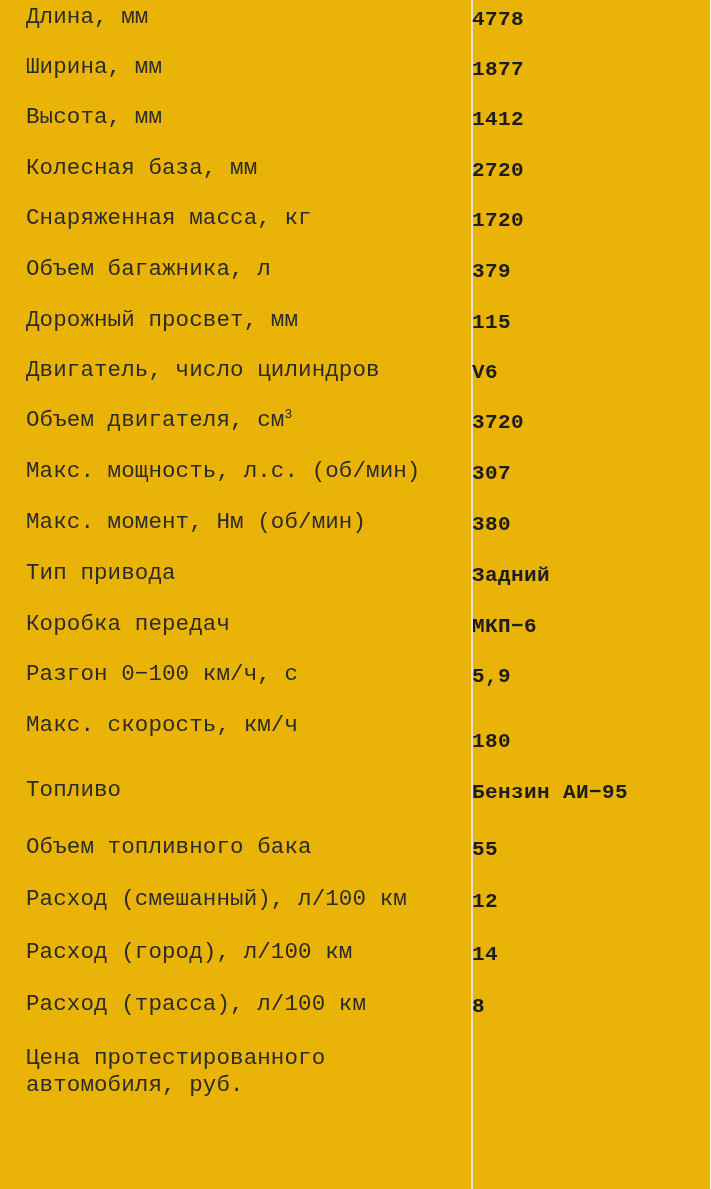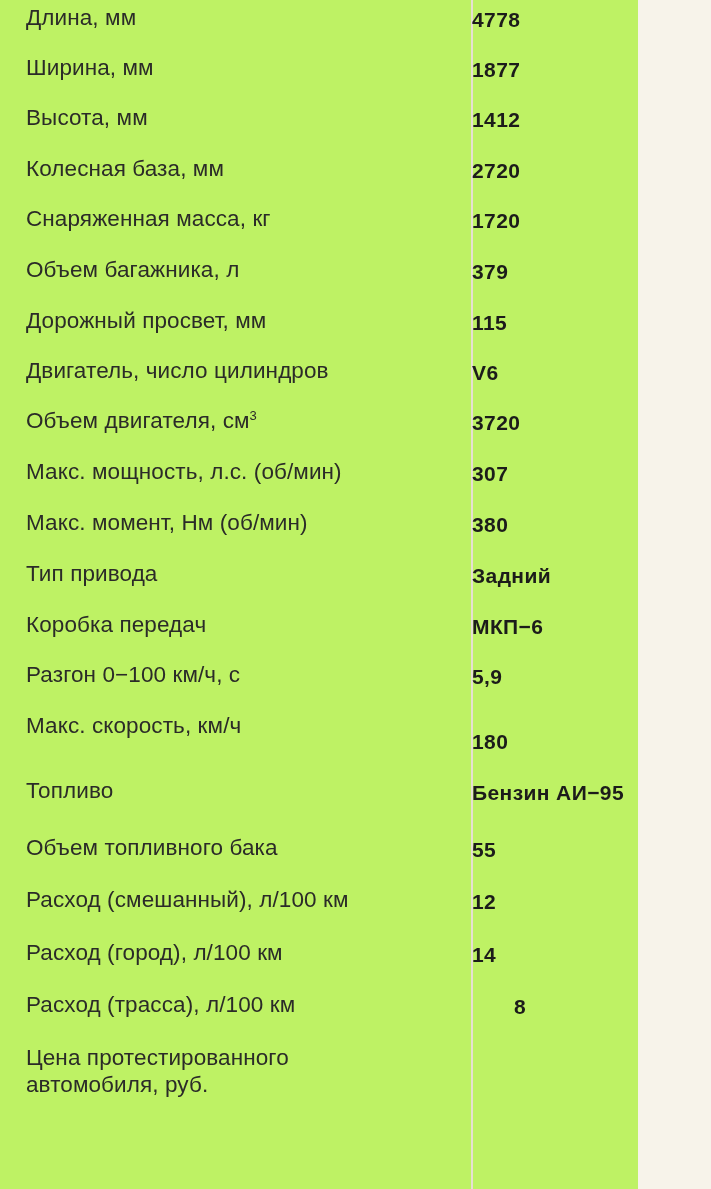--- a/index.html
+++ b/index.html
@@ -8,25 +8,26 @@
   }
   body {
     width: 711px;
     height: 1189px;
     background: #f7f3ea;
     font-family: "Liberation Sans", sans-serif;
     overflow: hidden;
   }
   .spec-sheet {
     position: relative;
-    width: 638px;
+    width: 710px;
     height: 1189px;
-    background: #bef264;
+    background: #eab308;
     box-sizing: border-box;
     padding: 0;
+    font-family: Liberation Mono, monospace;
   }
   
   .divider {
     position: absolute;
     top: 0;
     left: 471px;
     width: 2px;
     height: 1189px;
     background: #e6e0d2;
   }
@@ -79,21 +80,21 @@
   .r9  { height: 51px; }
   .r10 { height: 51px; }
   .r11 { height: 51px; }
   .r12 { height: 50px; }
   .r13 { height: 51px; }
   .r14 { height: 63px; }
   .r15 { height: 59px; }
   .r16 { height: 52px; }
   .r17 { height: 53px; }
   .r18 { height: 52px; }
-  .r19 { height: 52px; gap: 42px; }
+  .r19 { height: 52px; }
   .r20 { height: 62px; flex-direction: column; }
   .r14 .value { padding-top: 18px; }
   .r15 .label { padding-top: 4px; }
   .r15 .value { padding-top: 6px; }
   .r20 .label { line-height: 1.18; padding-top: 2px; }
   .r20 .value { padding-top: 14px; }
 </style>
 </head>
 <body>
 

